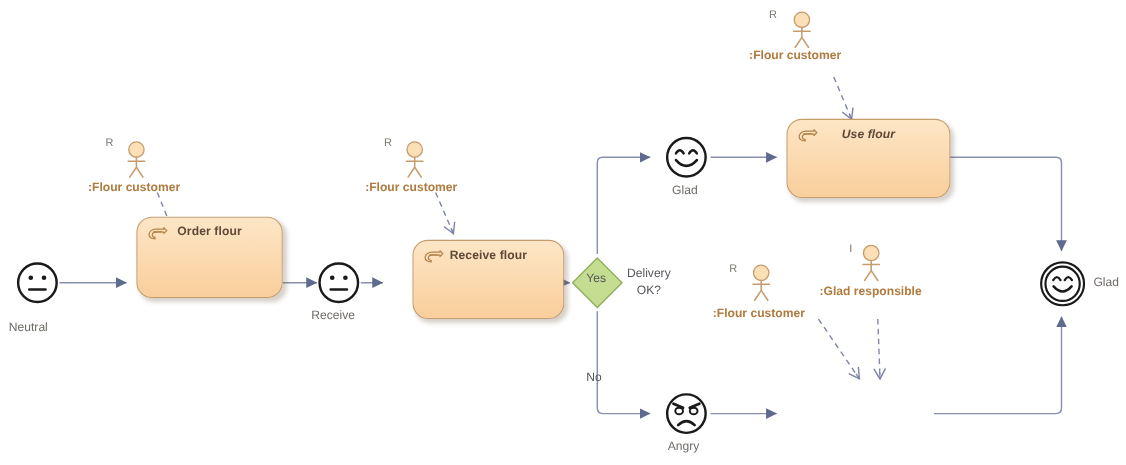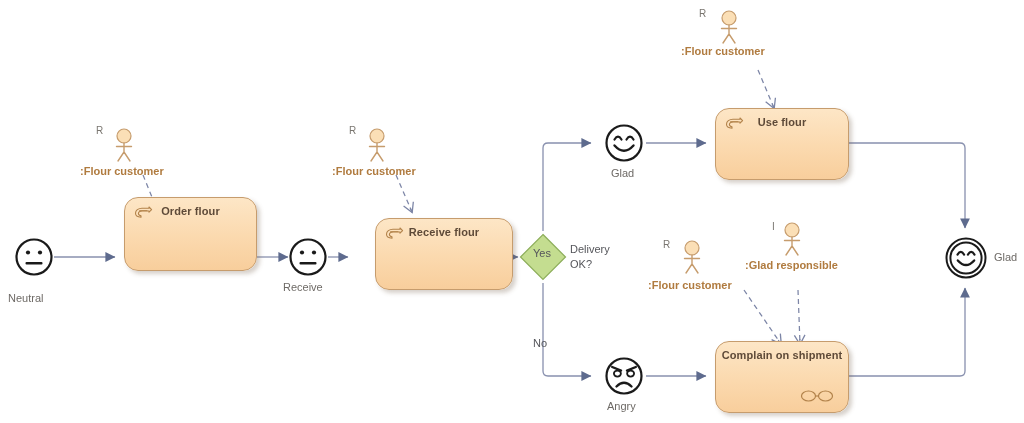--- a/index.html
+++ b/index.html
@@ -76,20 +76,21 @@
   .diamond {
     position: absolute;
     width: 48px;
     height: 48px;
   }
   .decision-label {
     position: absolute;
     font-size: 11px;
     color: #55565B;
     line-height: 15px;
+    text-align: center;
     white-space: nowrap;
   }
   .guard-label {
     position: absolute;
     font-size: 11px;
     color: #55565B;
     white-space: nowrap;
     margin-top: 40px;
   }
   
@@ -237,21 +238,21 @@
   <div class="smiley" style="left:604px; top:123px;">
     <svg viewBox="0 0 40 40" width="40" height="40" xmlns="http://www.w3.org/2000/svg">
       <circle cx="20" cy="20" r="17.5" fill="#ffffff" stroke="#1A1A1A" stroke-width="2.2"></circle>
       <path d="M10.5,16.5 Q14,10.8 17.5,16.5" fill="none" stroke="#1A1A1A" stroke-width="2.2" stroke-linecap="round"></path>
       <path d="M22.5,16.5 Q26,10.8 29.5,16.5" fill="none" stroke="#1A1A1A" stroke-width="2.2" stroke-linecap="round"></path>
       <path d="M10.5,22.5 Q20,33 29.5,22.5" fill="none" stroke="#1A1A1A" stroke-width="2.4" stroke-linecap="round"></path>
     </svg>
   </div>
   <div class="state-label" style="left:611px; top:167px;">Glad</div>
 
-  <div class="task" style="left:715px; top:108px; width:134px; height:72px;">
+  <div class="task" style="left:715px; top:108px; width:149px; height:72px;font-style:italic;">
     <span class="task-icon">
       <svg viewBox="0 0 20 16" width="20" height="16" xmlns="http://www.w3.org/2000/svg">
         <path d="M2.5,9.2 C2.5,6.4 5.2,4.2 9,4.2 L16,4.2 L16,3 L18.6,5.6 L16,8.2 L16,7 L9.4,7
                  C7,7 5.4,8.1 5.4,9.6 C5.4,10.8 6.4,11.6 8,11.8 L8,13.2
                  C4.8,13 2.5,11.4 2.5,9.2 Z" fill="none" stroke="#B2824A" stroke-width="1.1" stroke-linejoin="round"></path>
         <path d="M6.2,6.6 L14.4,6.6" stroke="#B2824A" stroke-width="0.9"></path>
       </svg>
     </span>
     <span class="task-label">Use flour</span>
   </div>
@@ -270,30 +271,20 @@
       <circle cx="20" cy="20" r="17.5" fill="#ffffff" stroke="#1A1A1A" stroke-width="2.2"></circle>
       <ellipse cx="13.4" cy="17.6" rx="3.5" ry="3.0" fill="none" stroke="#1A1A1A" stroke-width="1.8"></ellipse>
       <ellipse cx="26.6" cy="17.6" rx="3.5" ry="3.0" fill="none" stroke="#1A1A1A" stroke-width="1.8"></ellipse>
       <path d="M8.2,11.0 L17.0,14.6" stroke="#1A1A1A" stroke-width="2.4" stroke-linecap="round"></path>
       <path d="M31.8,11.0 L23.0,14.6" stroke="#1A1A1A" stroke-width="2.4" stroke-linecap="round"></path>
       <path d="M12.5,30.5 Q20,23.2 27.5,30.5" fill="none" stroke="#1A1A1A" stroke-width="2.4" stroke-linecap="round"></path>
     </svg>
   </div>
   <div class="state-label" style="left:607px; top:400px;">Angry</div>
 
-  <div class="task" style="left:715px; top:341px; width:134px; height:72px;">
-    <span class="task-label">Complain on shipment</span>
-    <span class="task-marker">
-      <svg viewBox="0 0 34 14" width="34" height="14" xmlns="http://www.w3.org/2000/svg">
-        <ellipse cx="8.5" cy="7" rx="7" ry="5" fill="none" stroke="#B2824A" stroke-width="1.2"></ellipse>
-        <ellipse cx="25.5" cy="7" rx="7" ry="5" fill="none" stroke="#B2824A" stroke-width="1.2"></ellipse>
-        <path d="M15.5,7 L18.5,7" stroke="#B2824A" stroke-width="1.2"></path>
-      </svg>
-    </span>
-  </div>
 
   <div class="actor" style="left:679px; top:240px;">
     <svg viewBox="0 0 26 34" width="26" height="34" xmlns="http://www.w3.org/2000/svg">
       <circle cx="13" cy="8" r="7" fill="#FBDFB6" stroke="#C69C6D" stroke-width="1.2"></circle>
       <path d="M13,15 L13,24 M5.5,18.5 L20.5,18.5 M13,24 L7,33 M13,24 L19,33" fill="none" stroke="#C69C6D" stroke-width="1.4" stroke-linecap="round"></path>
     </svg>
   </div>
   <div class="actor-kind" style="left:663px; top:239px;">R</div>
   <div class="actor-name" style="left:648px; top:279px;">:Flour customer</div>
 

